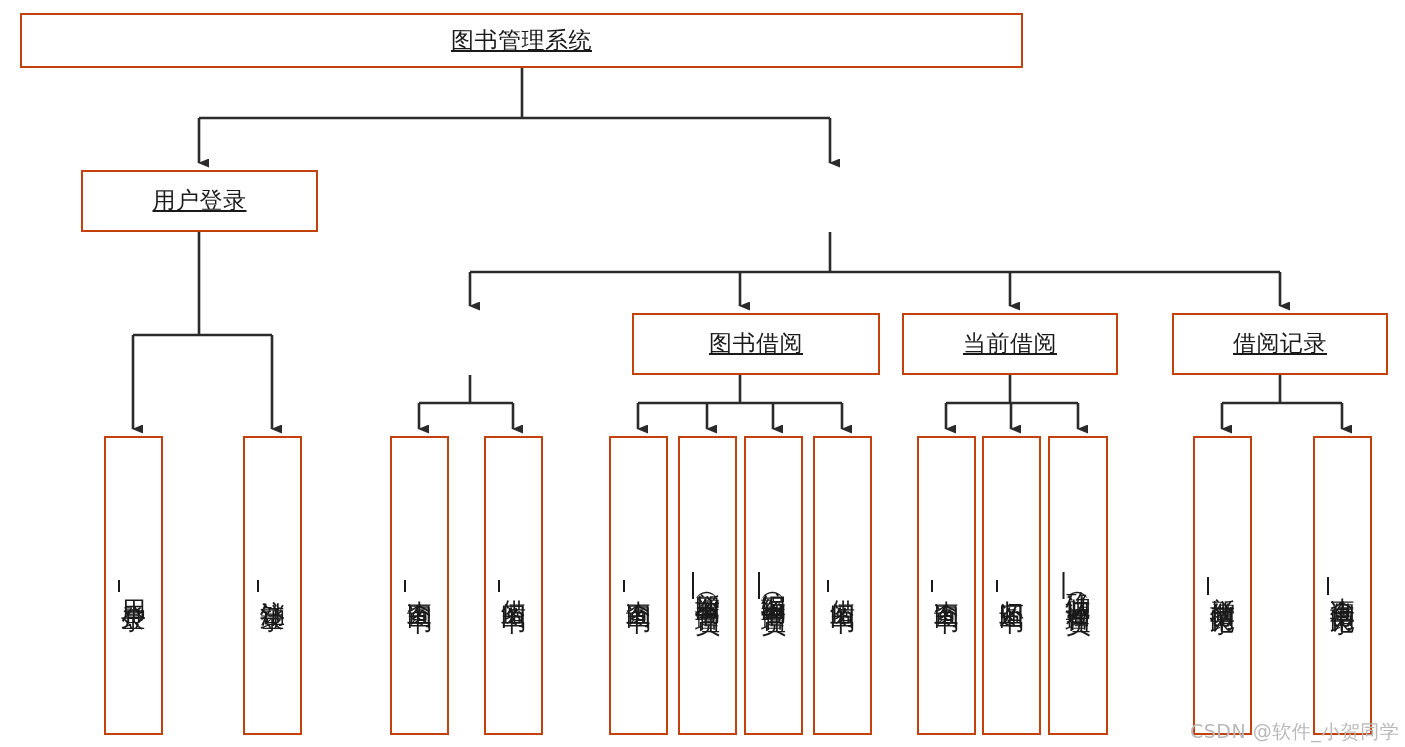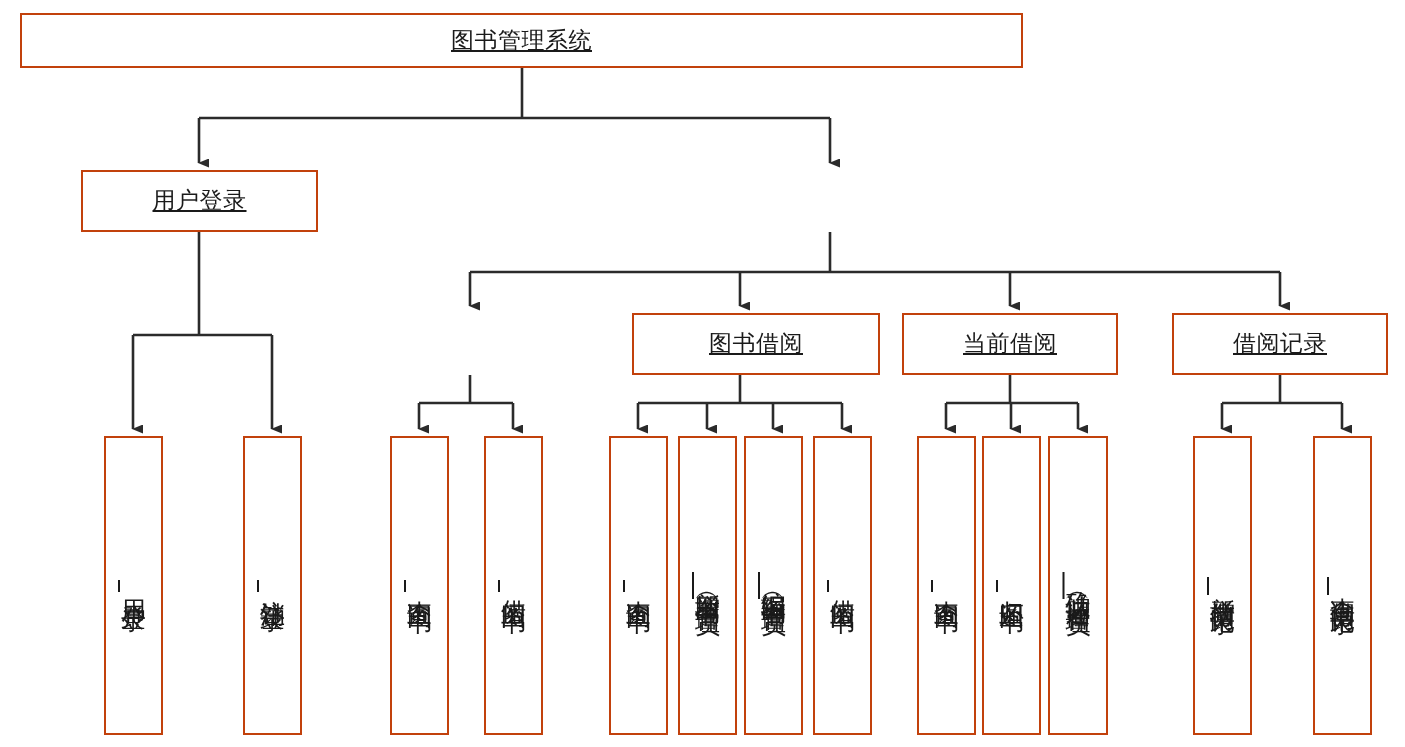--- a/index.html
+++ b/index.html
@@ -200,14 +200,15 @@
   </div>
 
   <div class="node vert" style="left:1193px; top:436px; width:59px; height:299px;">
     <span class="node-label">新增借阅记录</span>
   </div>
 
   <div class="node vert" style="left:1313px; top:436px; width:59px; height:299px;">
     <span class="node-label">查询借阅记录</span>
   </div>
 
+  <div class="watermark" style="left:1190px; top:719px;">CSDN @软件_小贺同学</div>
 
 </div>
 
 </body></html>

